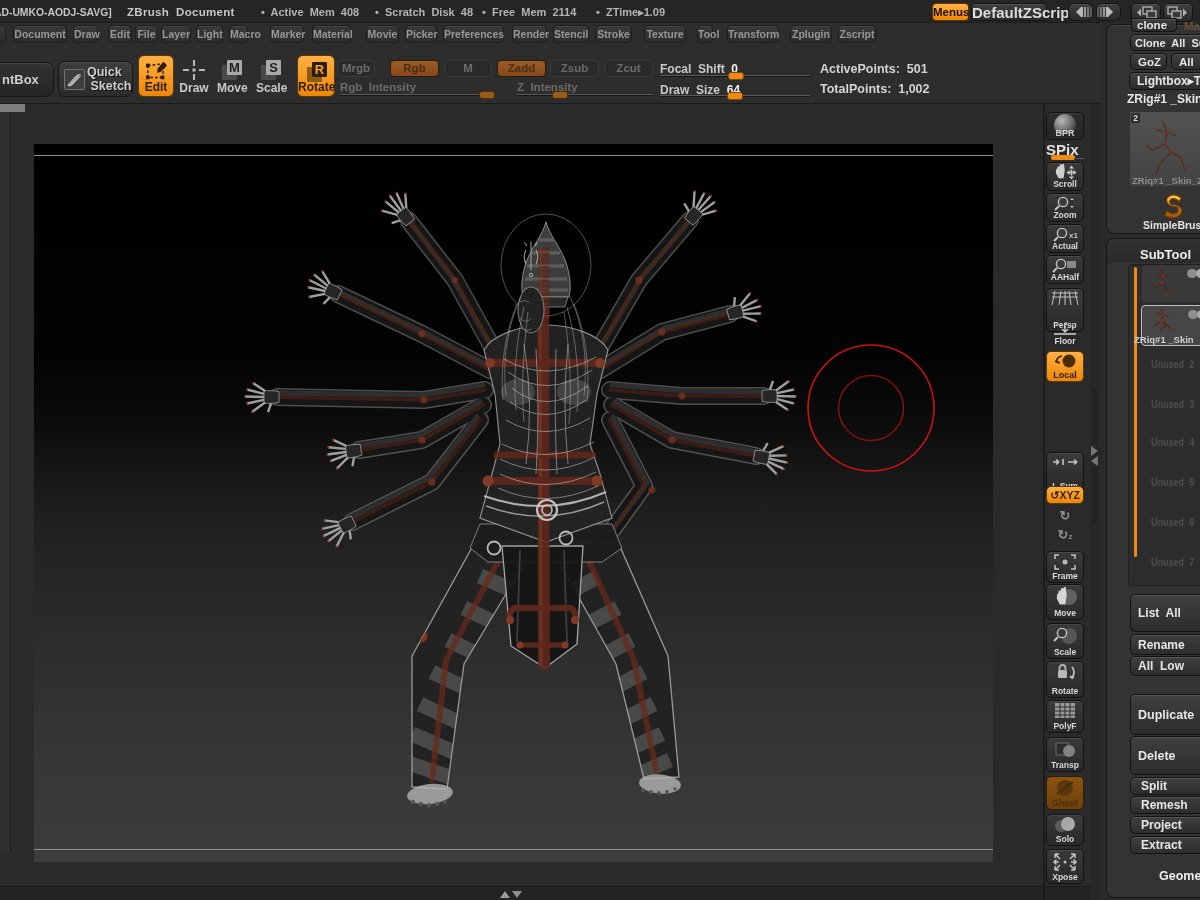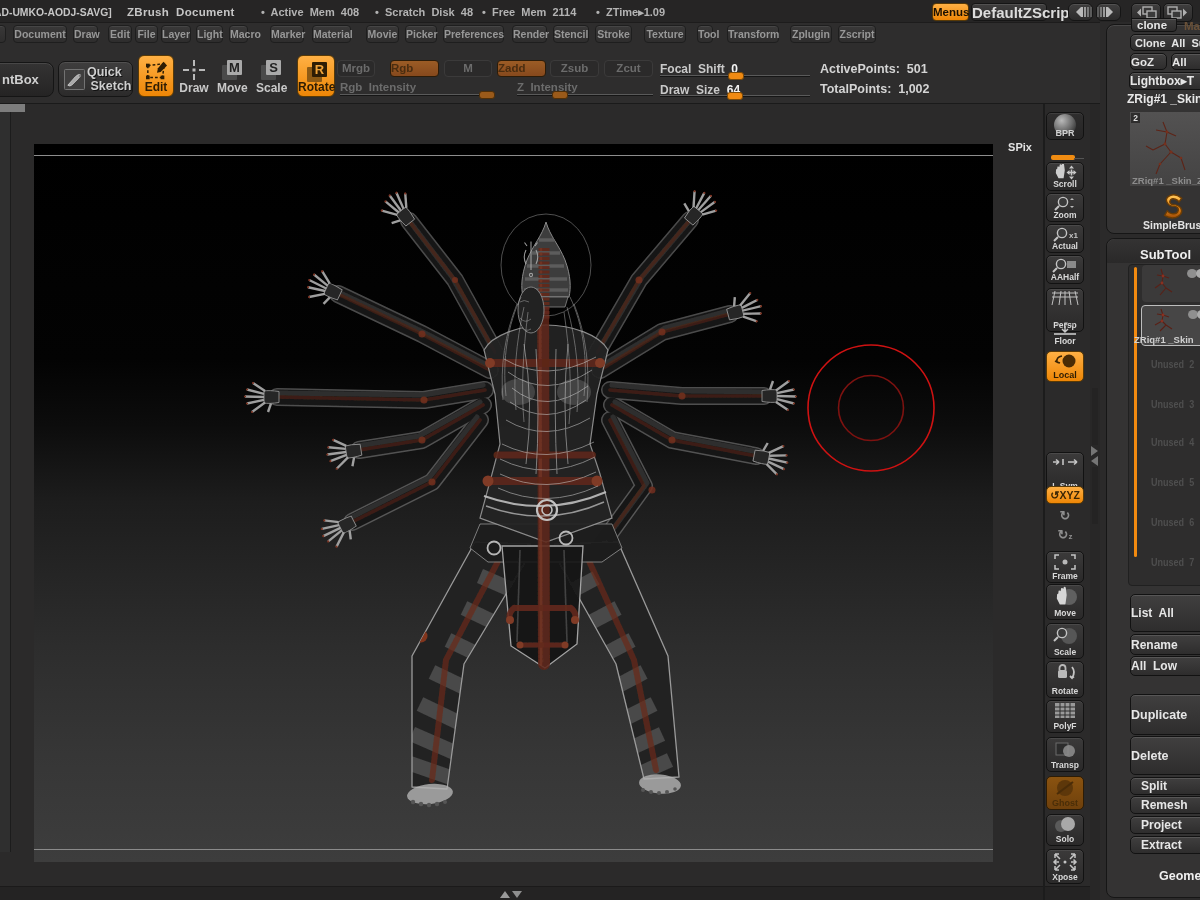--- a/index.html
+++ b/index.html
@@ -8,31 +8,31 @@
 .btn{position:absolute;background:linear-gradient(#3f3e3e,#2c2b2b);border:1px solid #151515;
  border-radius:5px;box-shadow:inset 0 1px 0 rgba(255,255,255,.10);color:#dcdcdc;box-sizing:border-box}
 .obtn{position:absolute;background:linear-gradient(#ffb044,#ee8606);border:1px solid #593a06;
  border-radius:5px;color:#231503;box-sizing:border-box}
 .mbtn{position:absolute;top:25px;height:18px;background:linear-gradient(#393838,#2e2d2d);
  border:1px solid #1e1e1e;border-radius:4px;box-shadow:inset 0 1px 0 rgba(255,255,255,.07);
  color:#979797;font-size:10.5px;line-height:16px;text-align:center;box-sizing:border-box}
 .tb{position:absolute;height:17px;background:#2b2a2a;border:1px solid #3b3a3a;
  border-radius:4px;color:#6c6c6c;font-size:11.5px;line-height:15px;text-align:center;box-sizing:border-box}
 .tba{position:absolute;height:17px;background:linear-gradient(#9c5c25,#86491d);border:1px solid #2c1c09;
- border-radius:4px;color:#4a2d10;font-size:11.5px;line-height:15px;text-align:left;box-sizing:border-box}
+ border-radius:4px;color:#4a2d10;font-size:11.5px;line-height:15px;text-align:center;box-sizing:border-box}
 .sl{position:absolute;height:1px;background:#5a5a5a;box-shadow:0 1px 0 #161616}
 .sh{position:absolute;width:14px;height:6px;border-radius:3px;background:#f08a12;border:1px solid #7c4a08}
 .shd{position:absolute;width:14px;height:6px;border-radius:3px;background:#9a5a1a;border:1px solid #4f2f08}
 .ibtn{position:absolute;left:1046px;width:38px;background:linear-gradient(#3b3a3a,#2a2929);
  border:1px solid #121212;border-radius:5px;box-shadow:inset 0 1px 0 rgba(255,255,255,.08);
  color:#d8d8d8;font-size:8.5px;text-align:center;box-sizing:border-box}
 .ilab{position:absolute;left:0;right:0;bottom:1px;font-size:8.5px;color:#d8d8d8}
 .pbtn{position:absolute;left:1130px;width:76px;white-space:nowrap;background:linear-gradient(#403f3f,#2e2d2d);
  border:1px solid #121212;border-radius:5px;box-shadow:inset 0 1px 0 rgba(255,255,255,.12);
- color:#e6e6e6;font-size:11.5px;box-sizing:border-box;}
+ color:#e6e6e6;font-size:11.5px;box-sizing:border-box;padding-left:7px}
 .sec{position:absolute;background:#343333;border:1px solid #161616;border-radius:8px;
  box-shadow:inset 0 1px 0 rgba(255,255,255,.10);box-sizing:border-box}
 .unused{position:absolute;left:1151px;color:#4e4e4e;font-size:10.5px;white-space:nowrap;transform:scaleX(.86);transform-origin:0 50%}
 </style></head>
 <body>
 
 <div class="ab" style="left:0;top:0;width:1200px;height:22px;background:#262525;border-bottom:1px solid #1d1c1c"></div>
 <div class="ab" style="left:-6px;top:6px;font-size:11.5px;color:#c6c6c6;transform:scaleX(.9);transform-origin:0 0">AD-UMKO-AODJ-SAVG]</div>
 <div class="ab" style="left:127px;top:6px;font-size:11.5px;color:#c6c6c6;letter-spacing:.3px">ZBrush&nbsp; Document</div>
 <div class="ab" style="left:261px;top:6px;font-size:11px;color:#b3b3b3">•&nbsp; Active&nbsp; Mem&nbsp; 408</div>
@@ -436,21 +436,21 @@
       <defs>
         <radialGradient id="sg" cx=".35" cy=".3" r=".8">
           <stop offset="0" stop-color="#b9b9b9"></stop>
           <stop offset=".6" stop-color="#6a6a6a"></stop>
           <stop offset="1" stop-color="#2c2c2c"></stop>
         </radialGradient>
       </defs>
       <circle cx="13" cy="11" r="11" fill="url(#sg)"></circle>
     </svg>
  <div class="ilab" style="font-size:9px;color:#cfcfcf">BPR</div></div>
-<div class="ab" style="left:1003px;top:141px;width:34px;font-size:11px;color:#e3e3e3;text-align:center">SPix</div>
+<div class="ab" style="left:1046px;top:141px;width:34px;font-size:15px;color:#e3e3e3;text-align:left">SPix</div>
 <div class="ab" style="left:1051px;top:155px;width:24px;height:5px;border-radius:2px;background:#f08c12"></div>
 <div class="ab" style="left:1074px;top:158px;width:10px;height:1px;background:#555"></div>
 <div class="ibtn" style="top:162px;height:29px">
  <svg width="26" height="17" viewBox="0 0 26 17" style="margin-top:1px">
       <g fill="#cecece">
         <path d="M4 7 q-.3-2 1.2-2.2 l.3-2.2 q1.4-.6 1.8.4 l.5-2.5 q1.5-.6 1.9.6 l.6-1.8 q1.5-.4 1.7 1 l.8 6 -1.2 8 H6.5 L3.8 9z"></path>
       </g>
       <g fill="#c9c9c9">
         <path d="M19.5 1.5 l2.5 3 h-5z M19.5 15.5 l2.5-3 h-5z M14.5 8.5 l3-2.5 v5z M24.5 8.5 l-3-2.5 v5z"></path>
         <rect x="18.7" y="5.5" width="1.6" height="6" fill="#c9c9c9"></rect>

